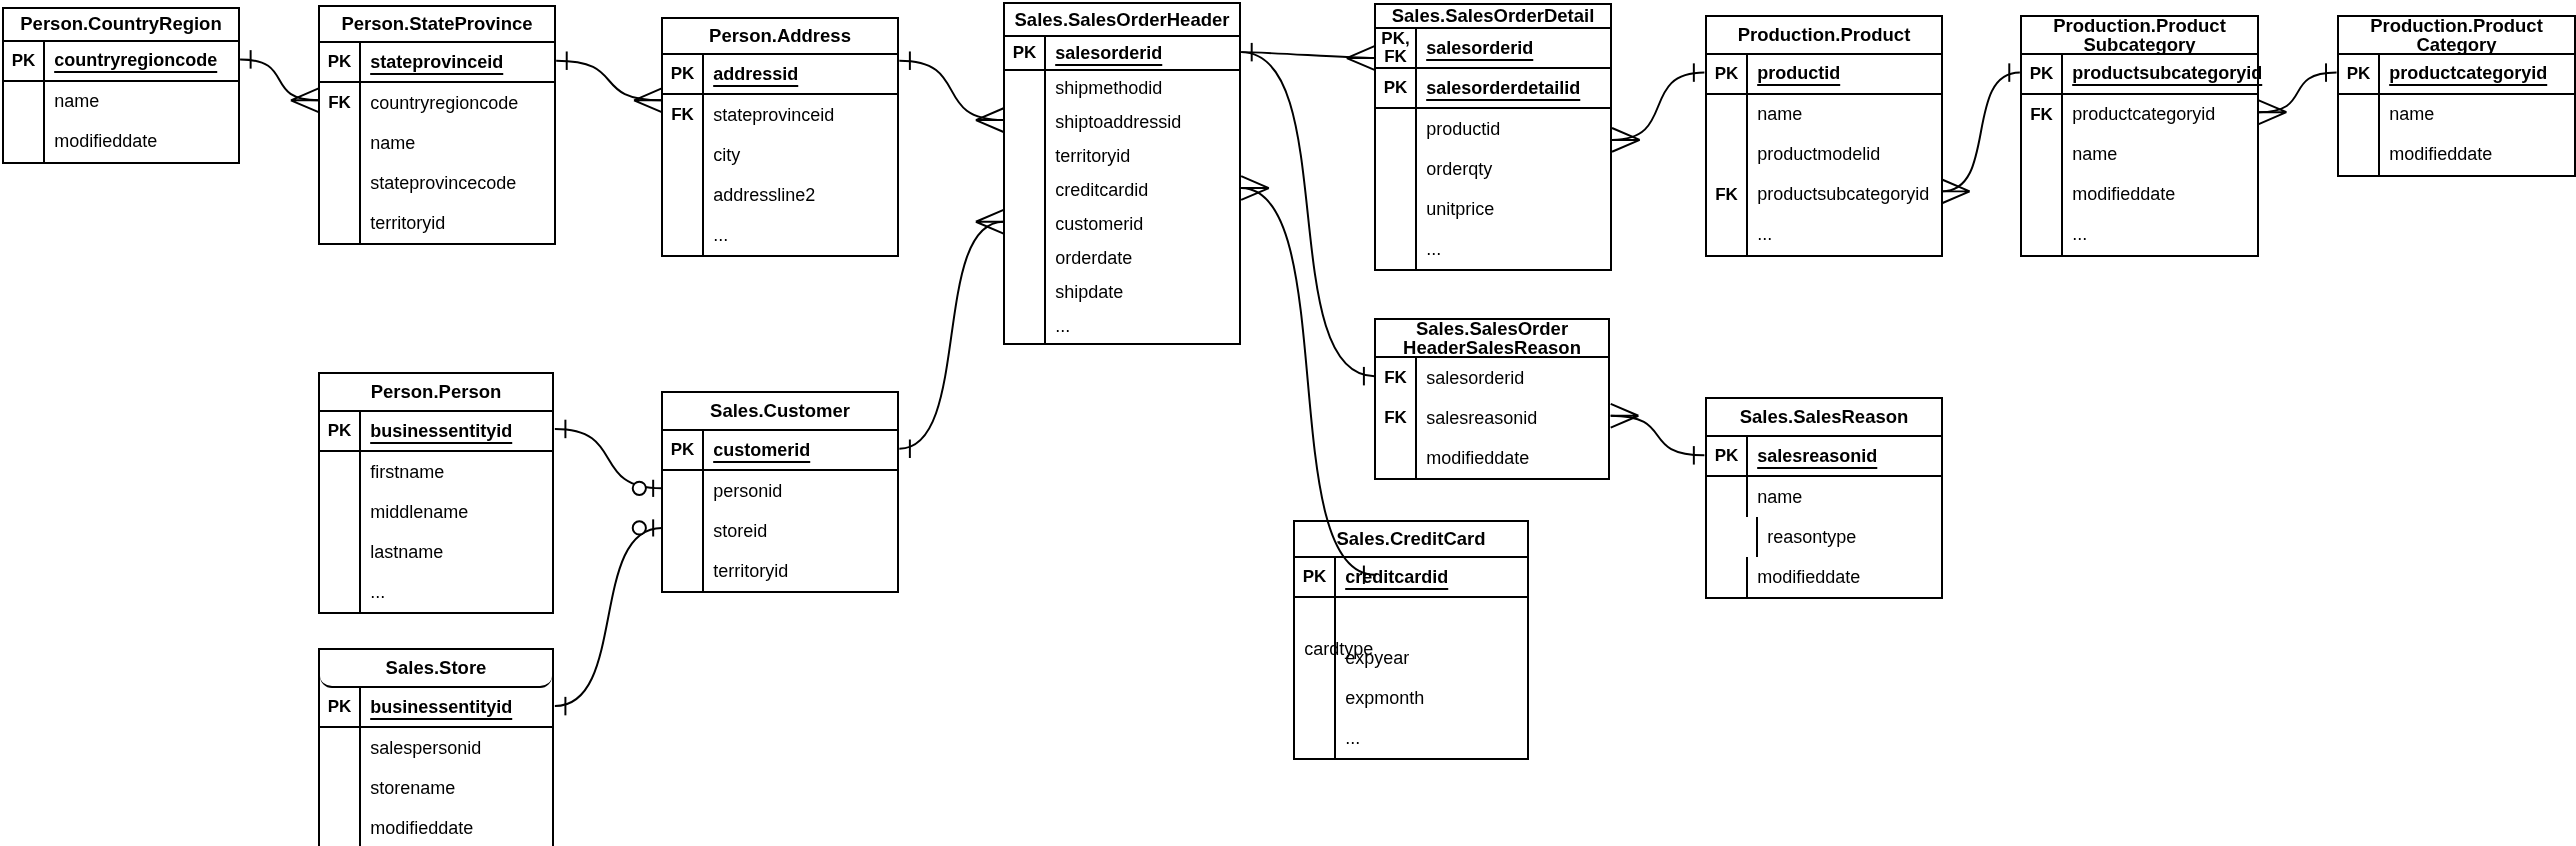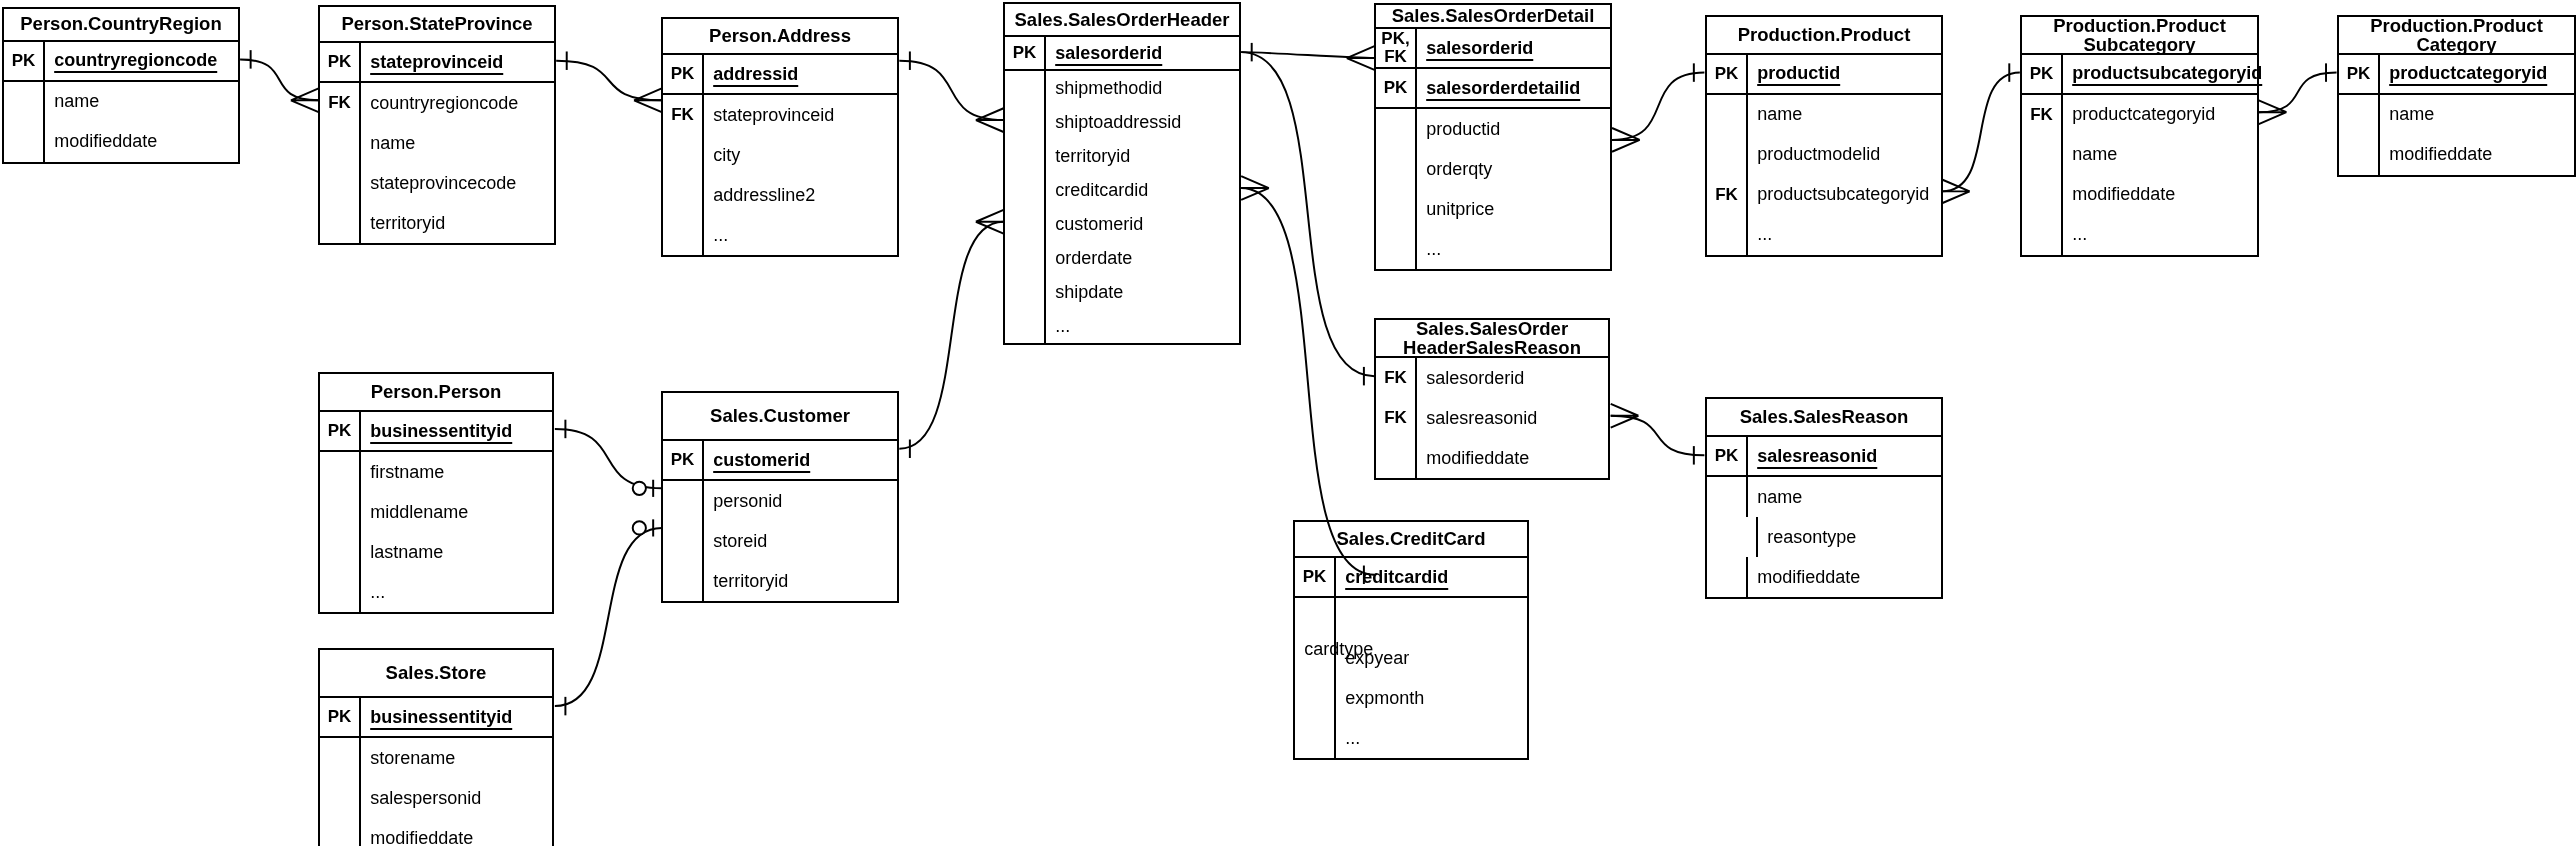--- a/index.html
+++ b/index.html
@@ -276,21 +276,21 @@
       <div class="row" style="height: 40px;">
         <div class="kcell"></div>
         <div class="ncell">lastname</div>
       </div>
       <div class="row" style="height: 40px;">
         <div class="kcell"></div>
         <div class="ncell">...</div>
       </div>
     </div>
     <div class="tbl" style="left: 661px; top: 391px; width: 238px;">
-      <div class="tbl-title" style="height: 48px; line-height: 20px;">
+      <div class="tbl-title" style="height: 38px; line-height: 20px;">
         <div>Sales.Customer</div>
       </div>
       <div class="row keyed" style="height: 40px;">
         <div class="kcell">
           <div>PK</div>
         </div>
         <div class="ncell pk">customerid</div>
       </div>
       <div class="row" style="height: 40px;">
         <div class="kcell"></div>
@@ -299,36 +299,36 @@
       <div class="row" style="height: 40px;">
         <div class="kcell"></div>
         <div class="ncell">storeid</div>
       </div>
       <div class="row" style="height: 40px;">
         <div class="kcell"></div>
         <div class="ncell">territoryid</div>
       </div>
     </div>
     <div class="tbl" style="left: 318px; top: 648px; width: 236px;">
-      <div class="tbl-title" style="height: 48px; line-height: 20px;">
+      <div class="tbl-title" style="height: 38px; line-height: 20px; border-radius: 12px;">
         <div>Sales.Store</div>
       </div>
       <div class="row keyed" style="height: 40px;">
         <div class="kcell">
           <div>PK</div>
         </div>
         <div class="ncell pk">businessentityid</div>
       </div>
       <div class="row" style="height: 40px;">
         <div class="kcell"></div>
+        <div class="ncell">salespersonid</div>
+      </div>
+      <div class="row" style="height: 40px;">
+        <div class="kcell"></div>
         <div class="ncell">storename</div>
-      </div>
-      <div class="row" style="height: 40px;">
-        <div class="kcell"></div>
-        <div class="ncell">salespersonid</div>
       </div>
       <div class="row" style="height: 40px;">
         <div class="kcell"></div>
         <div class="ncell">modifieddate</div>
       </div>
     </div>
     <div class="tbl" style="left: 1374px; top: 318px; width: 236px;">
       <div class="tbl-title" style="height: 38px; line-height: 19px;">
         <div>Sales.SalesOrder</div>
         <div>HeaderSalesReason</div>

